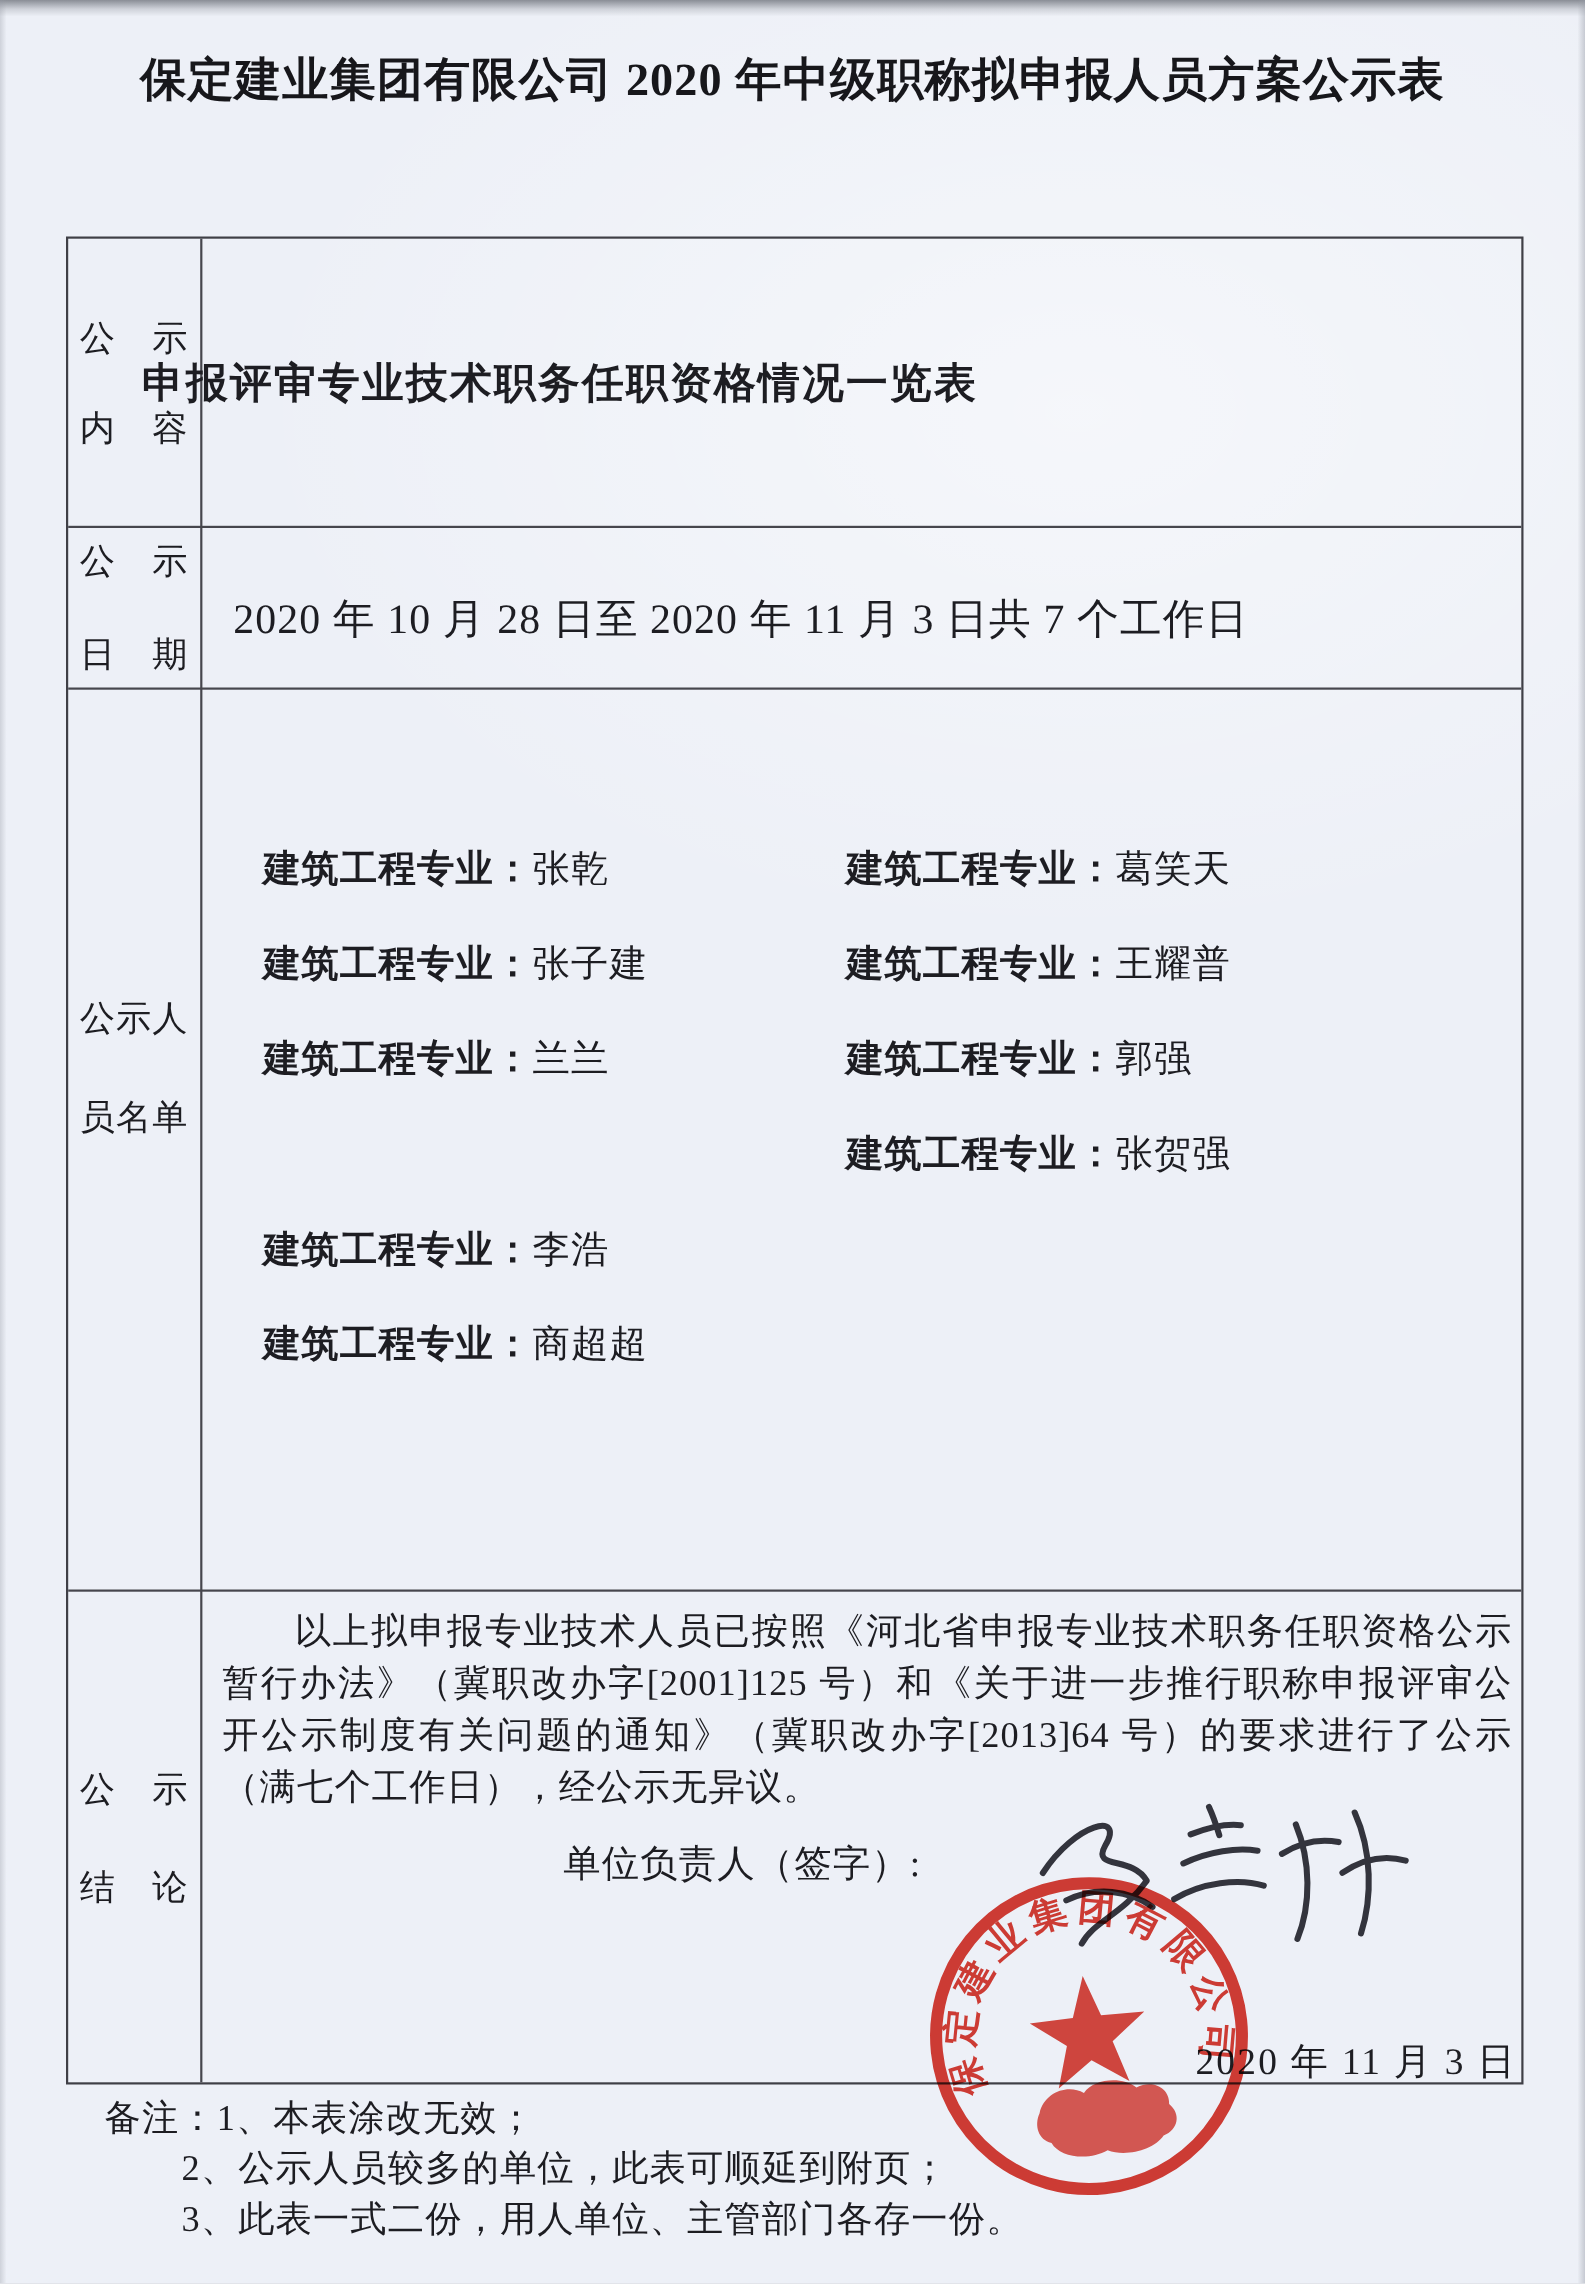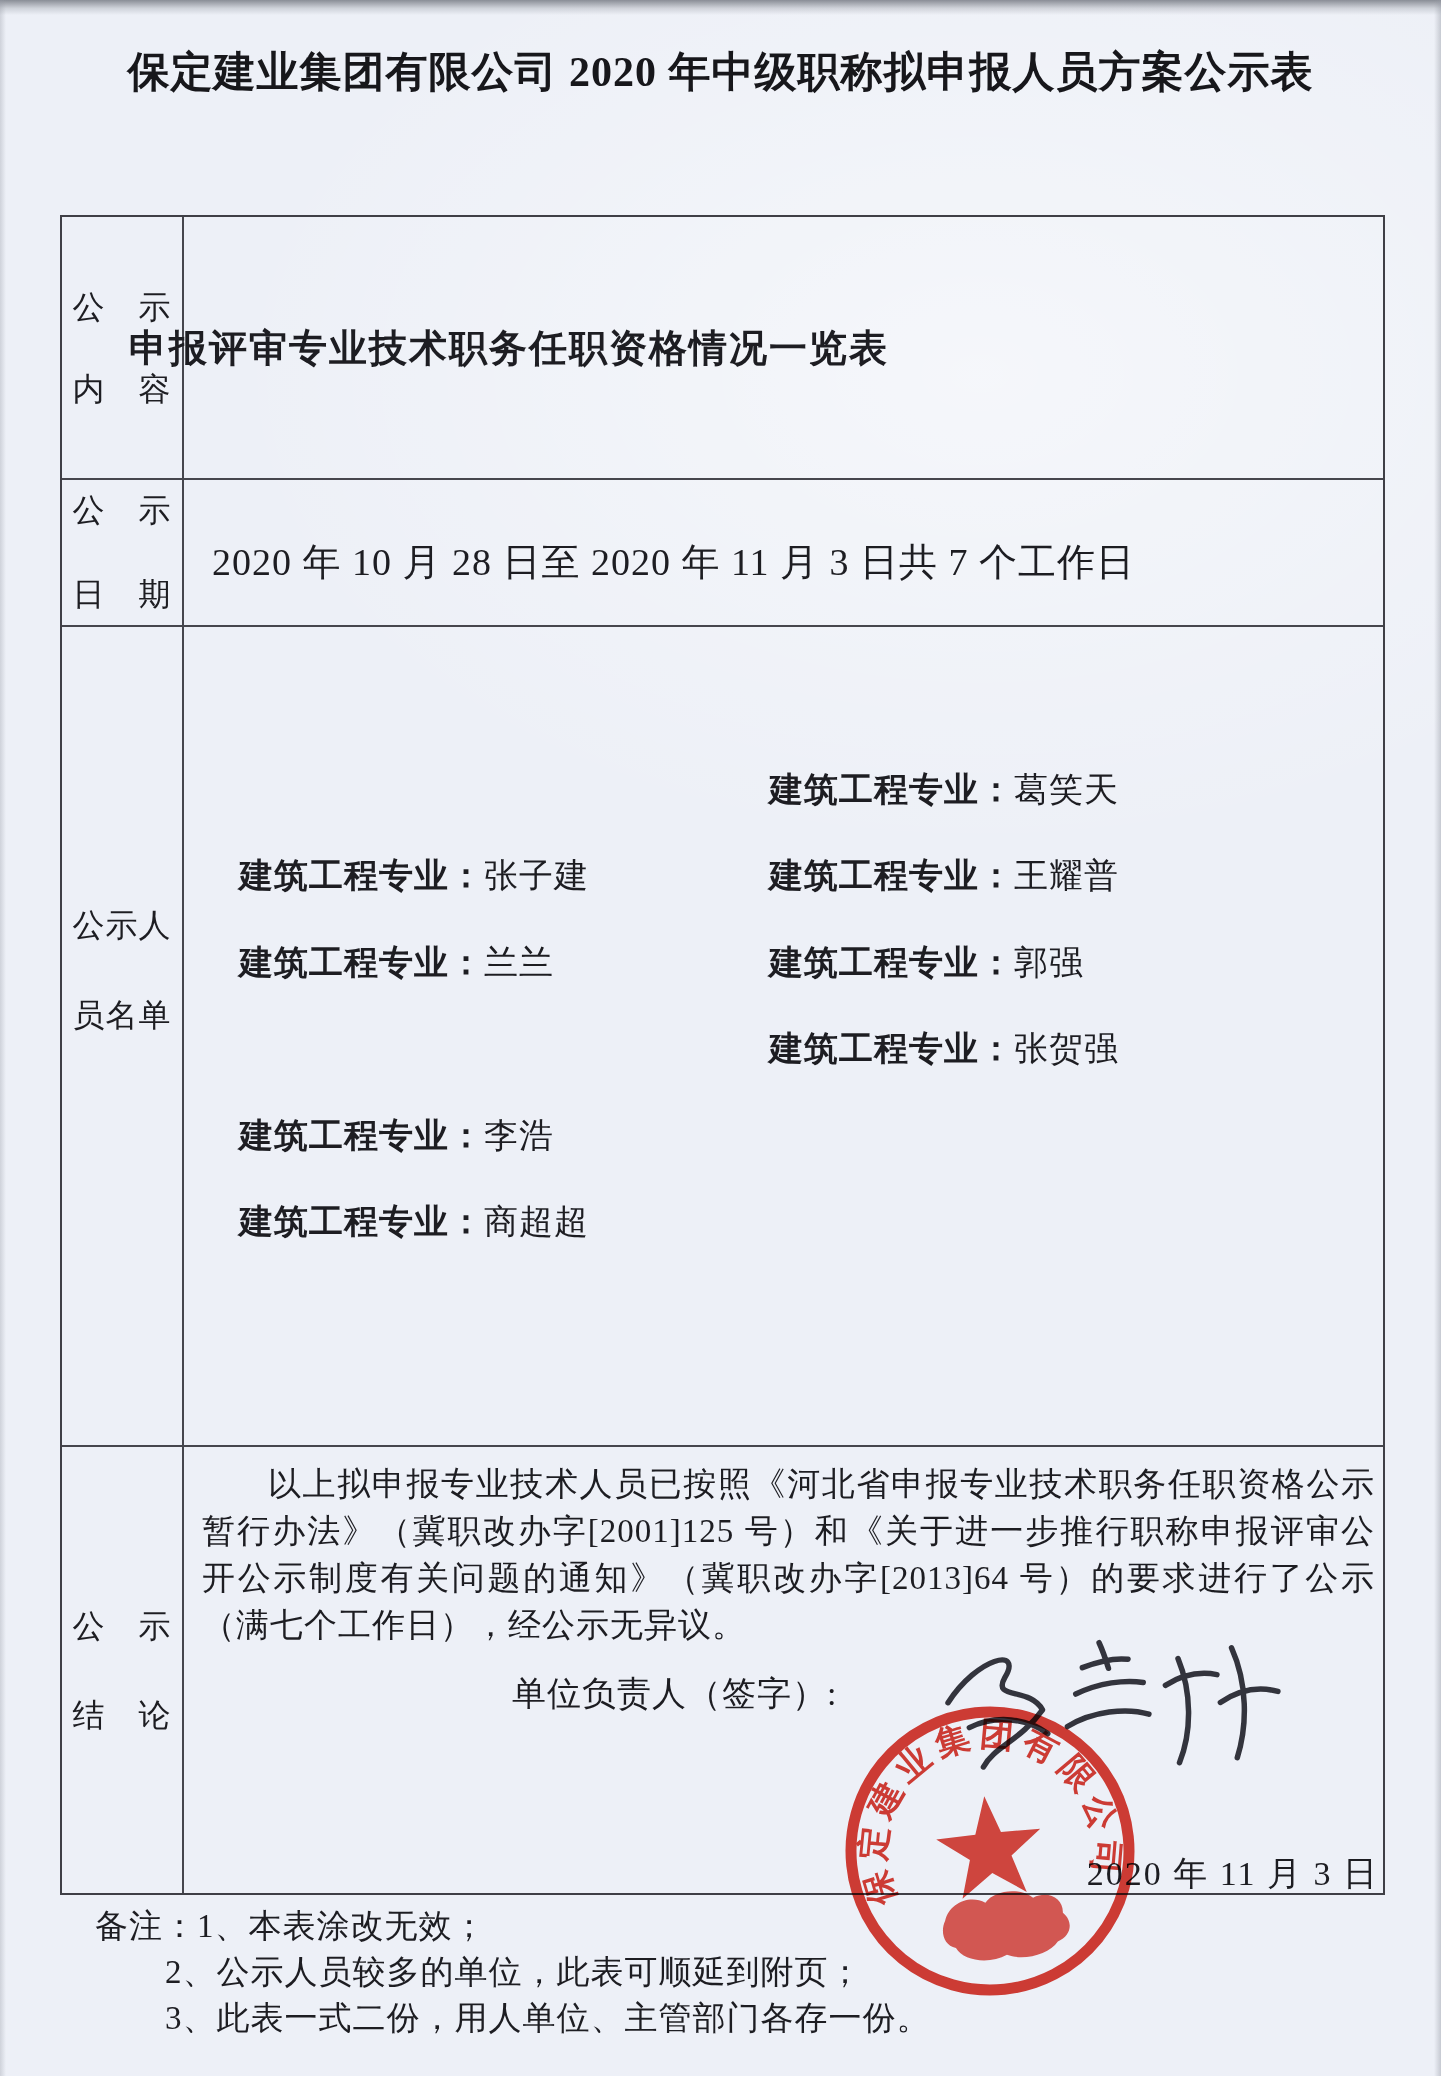--- a/index.html
+++ b/index.html
@@ -98,20 +98,21 @@
     </div>
     <div class="cell center-text" style="top:263px;height:165px;">
       <span class="row2-value">2020 年 10 月 28 日至 2020 年 11 月 3 日共 7 个工作日</span>
     </div>
 
     <div class="label-cell" style="top:410px;height:688px;gap:46px;">
       <span>公示人</span>
       <span>员名单</span>
     </div>
     <div class="cell" style="top:410px;height:818px;">
+      <div class="entry" style="left:55px;top:140px;"><span class="prefix">建筑工程专业：</span><span>张乾</span></div>
       <div class="entry" style="left:55px;top:226px;"><span class="prefix">建筑工程专业：</span><span>张子建</span></div>
       <div class="entry" style="left:55px;top:313px;"><span class="prefix">建筑工程专业：</span><span>兰兰</span></div>
       <div class="entry" style="left:55px;top:486px;"><span class="prefix">建筑工程专业：</span><span>李浩</span></div>
       <div class="entry" style="left:585px;top:140px;"><span class="prefix">建筑工程专业：</span><span>葛笑天</span></div>
       <div class="entry" style="left:55px;top:572px;"><span class="prefix">建筑工程专业：</span><span>商超超</span></div>
       <div class="entry" style="left:585px;top:226px;"><span class="prefix">建筑工程专业：</span><span>王耀普</span></div>
       <div class="entry" style="left:585px;top:313px;"><span class="prefix">建筑工程专业：</span><span>郭强</span></div>
       <div class="entry" style="left:585px;top:399px;"><span class="prefix">建筑工程专业：</span><span>张贺强</span></div>
     </div>
 

